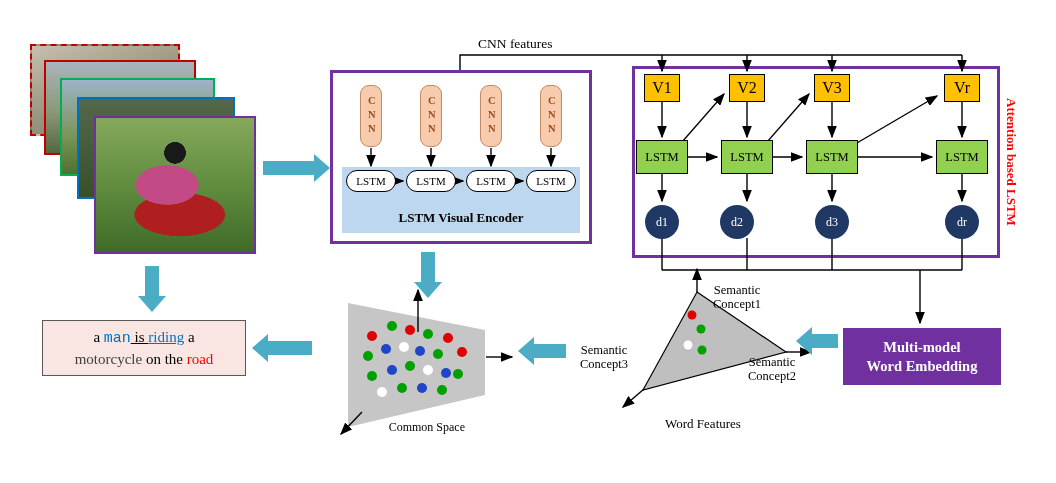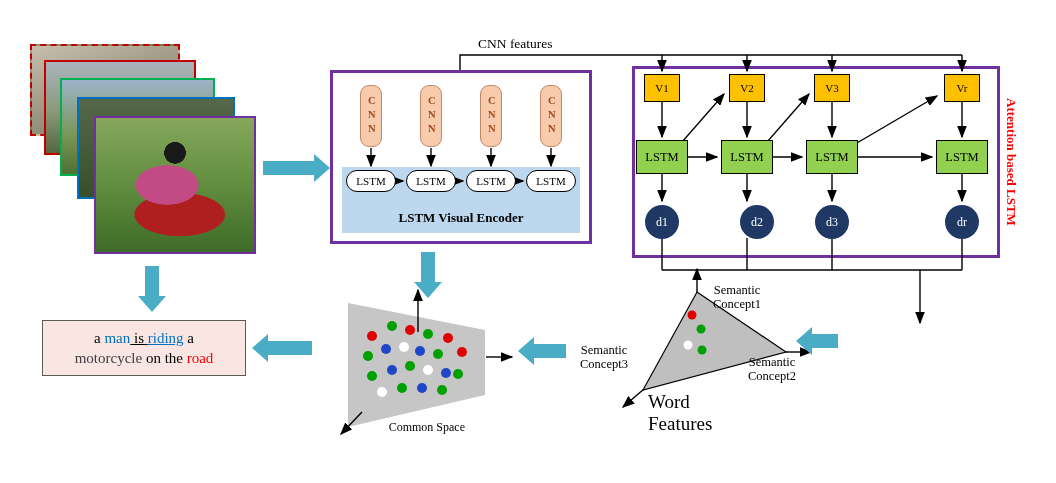--- a/index.html
+++ b/index.html
@@ -36,39 +36,39 @@
                  color:#9c4a1d;letter-spacing:3px;line-height:1}
   .lstmpill{position:absolute;top:170px;width:50px;height:22px;background:#fff;border:1.4px solid #000;
             border-radius:11px;z-index:3;display:flex;align-items:center;justify-content:center;font-size:11px}
   .q1{left:346px}.q2{left:406px}.q3{left:466px}.q4{left:526px}
 
   
   .att-box{left:632px;top:66px;width:368px;height:192px;border:3px solid #7030A0;z-index:1}
   .att-title{left:1003px;top:66px;height:192px;writing-mode:vertical-rl;display:flex;align-items:center;
              justify-content:center;color:#FF0000;font-weight:bold;font-size:13px;z-index:3}
   .vbox{position:absolute;top:74px;width:36px;height:28px;background:#FFC000;border:1.4px solid #000;
-        z-index:3;display:flex;align-items:center;justify-content:center;font-size:11px}
+        z-index:3;display:flex;align-items:center;justify-content:center;font-size:16px}
   .v1{left:644px}.v2{left:729px}.v3{left:814px}.v4{left:944px}
   .gbox{position:absolute;top:140px;width:52px;height:34px;background:#92D050;border:1.4px solid #000;
         z-index:3;display:flex;align-items:center;justify-content:center;font-size:12.5px}
   .g1{left:636px}.g2{left:721px}.g3{left:806px}.g4{left:936px}
   .dcirc{position:absolute;top:205px;width:34px;height:34px;background:#1F3864;border-radius:50%;color:#fff;
          z-index:3;display:flex;align-items:center;justify-content:center;font-size:12px}
-  .d1{left:645px}.d2{left:740px}.d3{left:815px}.d4{left:945px}
+  .d1{left:645px}.d2{left:720px}.d3{left:815px}.d4{left:945px}
 
   
   .cnn-features{left:478px;top:36px;font-size:13.5px;z-index:3}
   .embed-box{left:843px;top:328px;width:158px;height:57px;background:#7030A0;color:#fff;z-index:3;
              display:flex;flex-direction:column;align-items:center;justify-content:center;
              font-weight:bold;font-size:14.5px;line-height:1.3;text-align:center}
   .sentence-box{left:42px;top:320px;width:204px;height:56px;background:#F9E6E3;border:1px solid #595959;
                 z-index:3;display:flex;flex-direction:column;align-items:center;justify-content:center;
                 font-size:15px;line-height:1.35;text-align:center}
   .cs-label{left:345px;top:420px;width:120px;text-align:right;font-size:12px;z-index:3}
-  .wf-label{left:648px;top:391px;width:110px;text-align:left;font-size:19px;z-index:3}
+  .wf-label{left:648px;top:416px;width:110px;text-align:center;font-size:13px;z-index:3}
   .cpt{position:absolute;width:56px;text-align:center;font-size:12.5px;line-height:1.15;z-index:3}
   .cpt1{left:705px;top:283px;width:64px}
   .cpt2{left:744px;top:355px}
   .cpt3{left:572px;top:343px;width:64px}
   .main-title{left:420px;top:438px;width:340px;text-align:center;font-weight:bold;font-size:17px;z-index:3}
 </style>
 </head>
 <body>
 
 <div class="canvas">
@@ -122,24 +122,28 @@
   <div class="gbox g1">LSTM</div>
   <div class="gbox g2">LSTM</div>
   <div class="gbox g3">LSTM</div>
   <div class="gbox g4">LSTM</div>
 
   <div class="dcirc d1">d1</div>
   <div class="dcirc d2">d2</div>
   <div class="dcirc d3">d3</div>
   <div class="dcirc d4">dr</div>
 
+  <div class="el embed-box">
+    <div>Multi-model</div>
+    <div>Word Embedding</div>
+  </div>
 
   <div class="el sentence-box">
     <div>
-      <span style="color: rgb(0, 0, 0);">a </span><span style="color: rgb(0, 112, 192);">man</span><span style="color: rgb(0, 0, 0); text-decoration: underline;"> is </span><span style="color: rgb(0, 112, 192); text-decoration: underline;">riding</span><span style="color: rgb(0, 0, 0);"> a</span>
+      <span style="color: rgb(0, 0, 0);">a </span><span style="color: rgb(0, 112, 192); font-family: Liberation Mono, monospace;">man</span><span style="color: rgb(0, 0, 0); text-decoration: underline;"> is </span><span style="color: rgb(0, 112, 192); text-decoration: underline;">riding</span><span style="color: rgb(0, 0, 0);"> a</span>
     </div>
     <div>
       <span style="color: #404040;">motorcycle</span><span style="color: rgb(0, 0, 0);"> on the </span><span style="color: rgb(255, 0, 0);">road</span>
     </div>
   </div>
 
   <div class="el cs-label">Common Space</div>
   <div class="el wf-label">Word Features</div>
   <div class="cpt cpt1">Semantic Concept1</div>
   <div class="cpt cpt2">Semantic Concept2</div>

